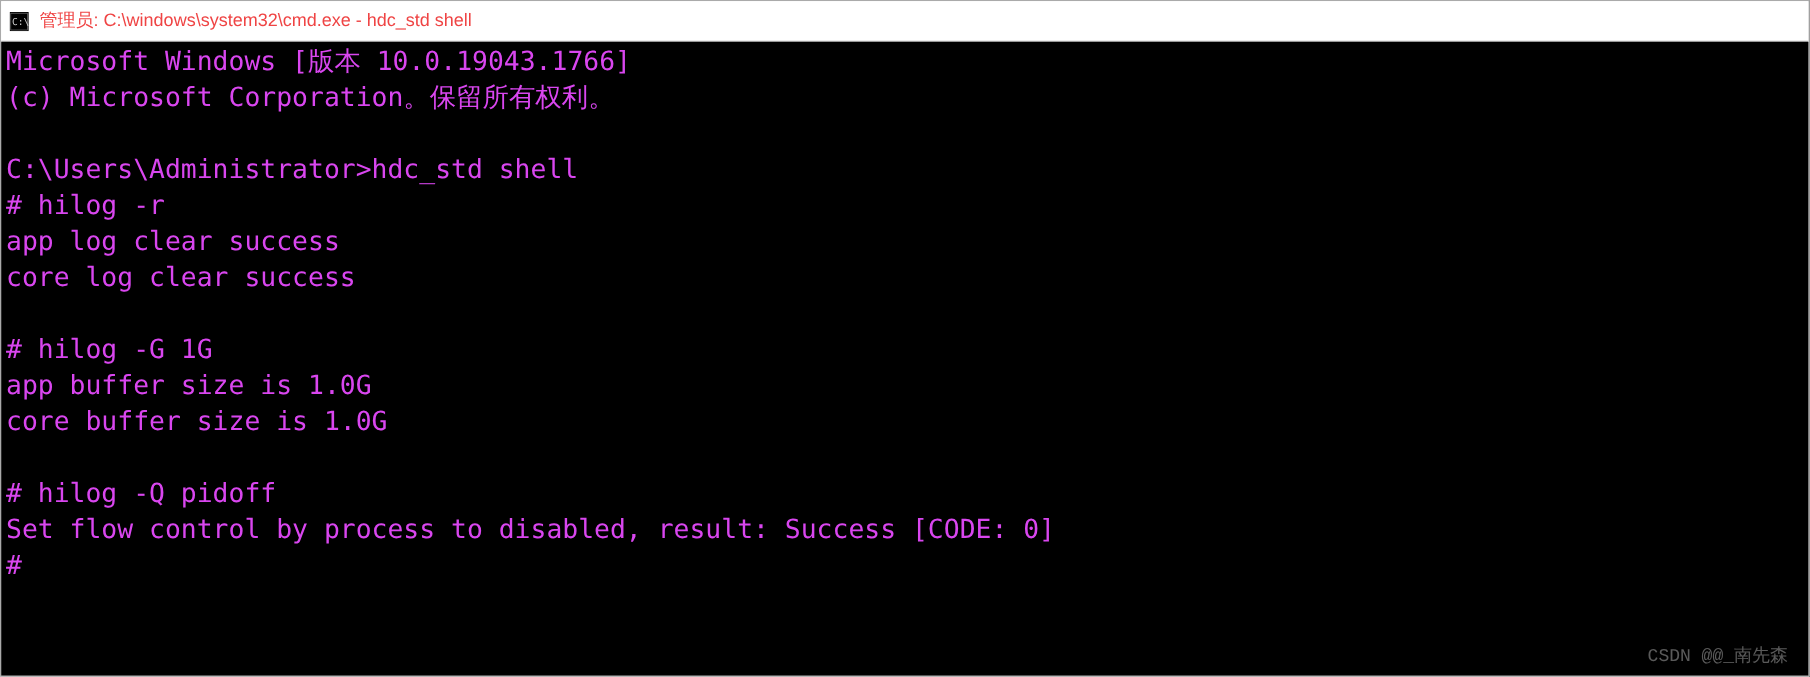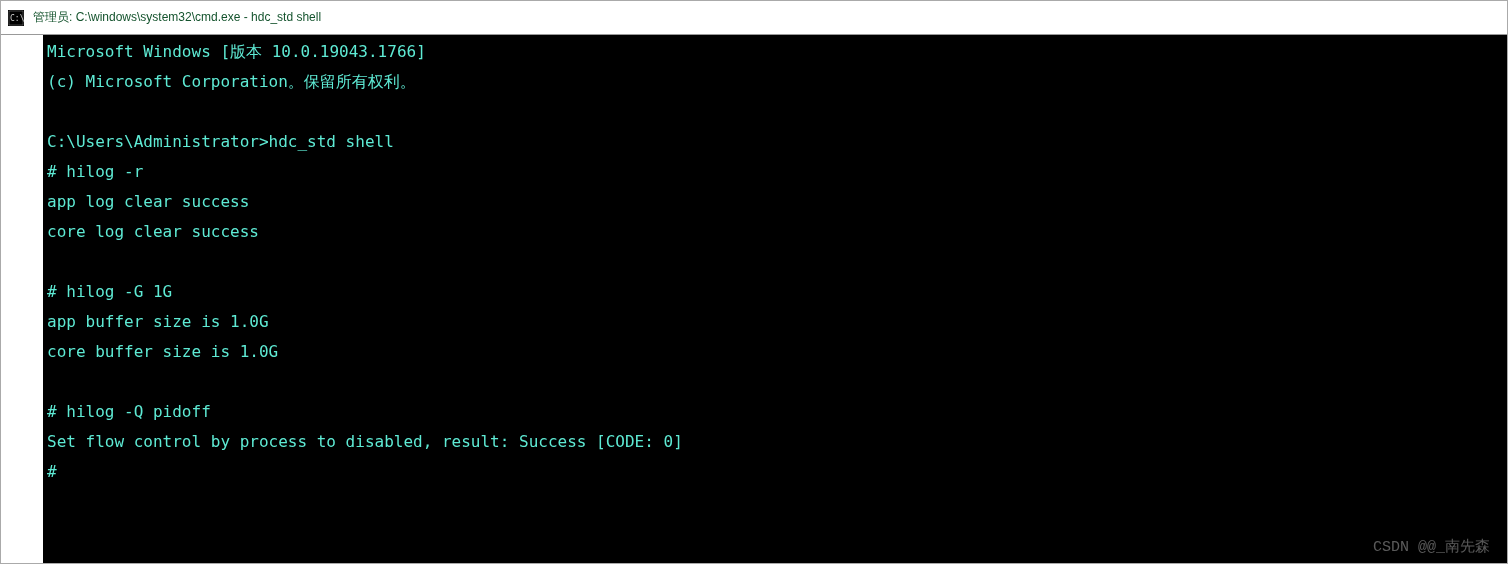--- a/index.html
+++ b/index.html
@@ -36,35 +36,34 @@
       height: 18px;
       display: inline-flex;
       align-items: center;
       justify-content: center;
     }
     .titlebar-icon svg {
       width: 16px;
       height: 16px;
     }
     .titlebar-text {
-      font-size: 12px;
-      color: #14532d;
+      font-size: 15px;
+      color: #ef4444;
       white-space: nowrap;
     }
     .terminal {
       flex: 1;
       background: #000000;
-      color: #5eead4;
+      color: #d946ef;
       font-family: "NSimSun", "SimSun", "Consolas", monospace;
-      font-size: 16px;
+      font-size: 22px;
       line-height: 30px;
       padding: 2px 0 0 4px;
       white-space: pre;
       overflow: hidden;
-      margin-left: 42px;
     }
     .watermark {
       position: absolute;
       bottom: 8px;
       right: 18px;
       font-size: 15px;
       color: rgba(200, 200, 200, 0.45);
       font-family: Liberation Mono, monospace;
       pointer-events: none;
     }

